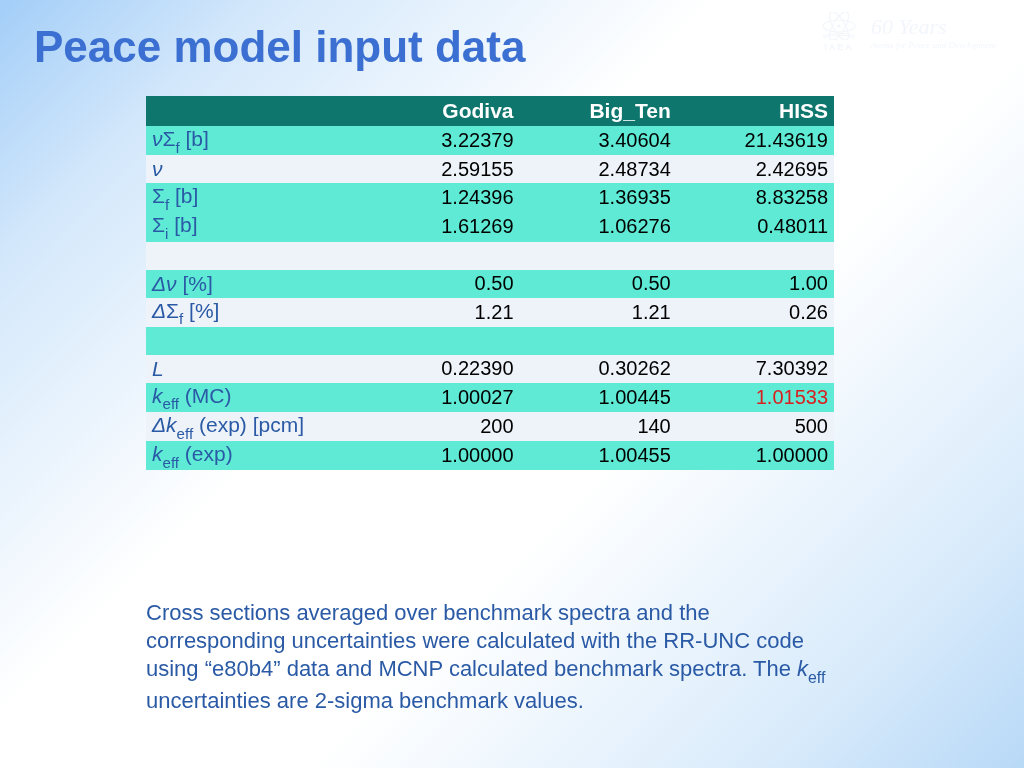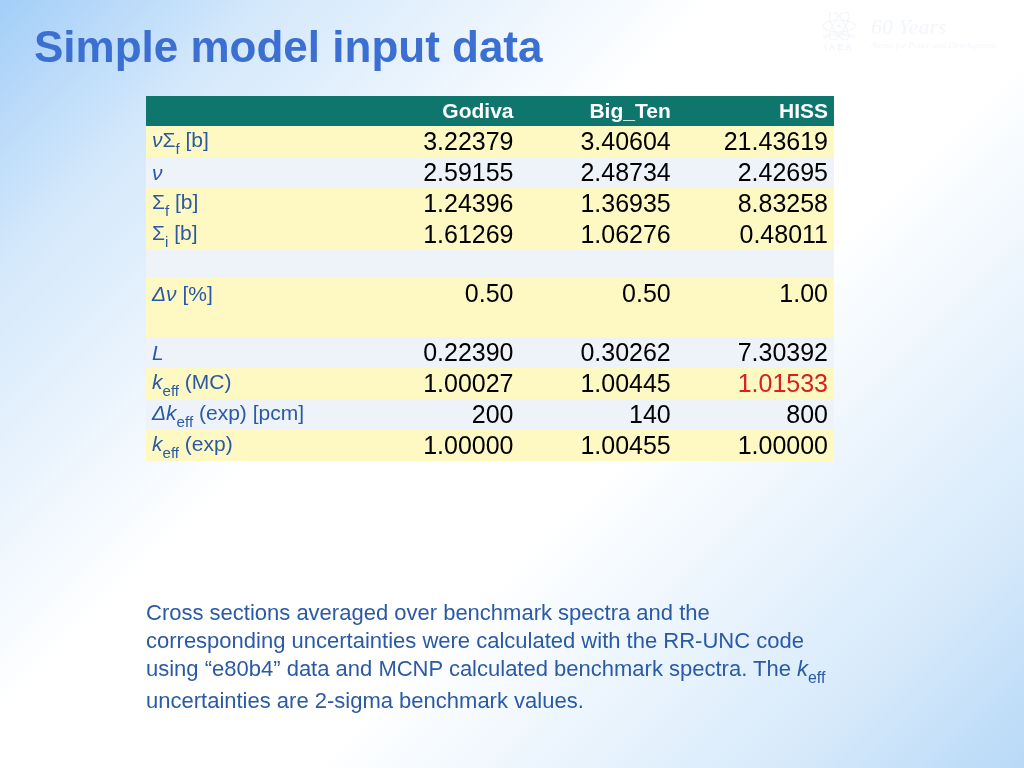--- a/index.html
+++ b/index.html
@@ -64,55 +64,55 @@
     background: #0f766e;
     color: #ffffff;
     font-weight: bold;
     text-align: right;
     padding: 3px 6px 3px 6px;
     height: 28px;
   }
   th.lbl { width: 216px; }
   th.c { width: 157px; }
   tbody tr { height: 28px; }
-  tbody tr.odd { background: #fef9c3; }
+  tbody tr.odd { background: #5eead4; }
   tbody tr.even { background: #eef2f9; }
   td {
     padding: 1px 6px;
     vertical-align: middle;
   }
   td.lbl {
     color: #2a5aa5;
     font-size: 21px;
     text-align: left;
     font-style: normal;
   }
   td.val {
     color: #000;
     text-align: right;
-    font-size: 25px;
+    font-size: 20px;
   }
   td.val.red { color: #d82020; }
   .sub { font-size: 0.72em; vertical-align: sub; position: relative; top: 0.1em; }
   .ital { font-style: italic; }
   .caption {
     position: absolute;
     top: 556px;
     left: 146px;
     width: 700px;
     font-size: 22px;
     line-height: 1.28;
     color: #2a5aa5;
     margin-top: 43px;
   }
 </style>
 </head>
 <body>
 
-<div class="title">Simple model input data</div>
+<div class="title">Peace model input data</div>
 
 <div class="logo-wrap">
   <div class="logo-iaea">
     <svg width="40" height="28" viewBox="0 0 40 28">
       <g stroke="#e8eef7" stroke-width="1.2" fill="none">
         <ellipse cx="20" cy="14" rx="16" ry="6"></ellipse>
         <ellipse cx="20" cy="14" rx="16" ry="6" transform="rotate(60 20 14)"></ellipse>
         <ellipse cx="20" cy="14" rx="16" ry="6" transform="rotate(-60 20 14)"></ellipse>
         <circle cx="20" cy="14" r="1.8" fill="#e8eef7" stroke="none"></circle>
       </g>
@@ -169,20 +169,26 @@
           <td class="val"></td>
           <td class="val"></td>
           <td class="val"></td>
         </tr>
         <tr class="odd">
           <td class="lbl"><span class="ital">Δν</span> [%]</td>
           <td class="val">0.50</td>
           <td class="val">0.50</td>
           <td class="val">1.00</td>
         </tr>
+        <tr class="even">
+          <td class="lbl"><span class="ital">Δ</span>Σ<span class="sub">f</span> [%]</td>
+          <td class="val">1.21</td>
+          <td class="val">1.21</td>
+          <td class="val">0.26</td>
+        </tr>
         <tr class="odd">
           <td class="lbl"></td>
           <td class="val"></td>
           <td class="val"></td>
           <td class="val"></td>
         </tr>
         <tr class="even">
           <td class="lbl"><span class="ital">L</span></td>
           <td class="val">0.22390</td>
           <td class="val">0.30262</td>
@@ -191,21 +197,21 @@
         <tr class="odd">
           <td class="lbl"><span class="ital">k</span><span class="sub">eff</span> (MC)</td>
           <td class="val">1.00027</td>
           <td class="val">1.00445</td>
           <td class="val red">1.01533</td>
         </tr>
         <tr class="even">
           <td class="lbl"><span class="ital">Δk</span><span class="sub">eff</span> (exp) [pcm]</td>
           <td class="val">200</td>
           <td class="val">140</td>
-          <td class="val">800</td>
+          <td class="val">500</td>
         </tr>
         <tr class="odd">
           <td class="lbl"><span class="ital">k</span><span class="sub">eff</span> (exp)</td>
           <td class="val">1.00000</td>
           <td class="val">1.00455</td>
           <td class="val">1.00000</td>
         </tr>
       </tbody>
   </table>
 </div>

